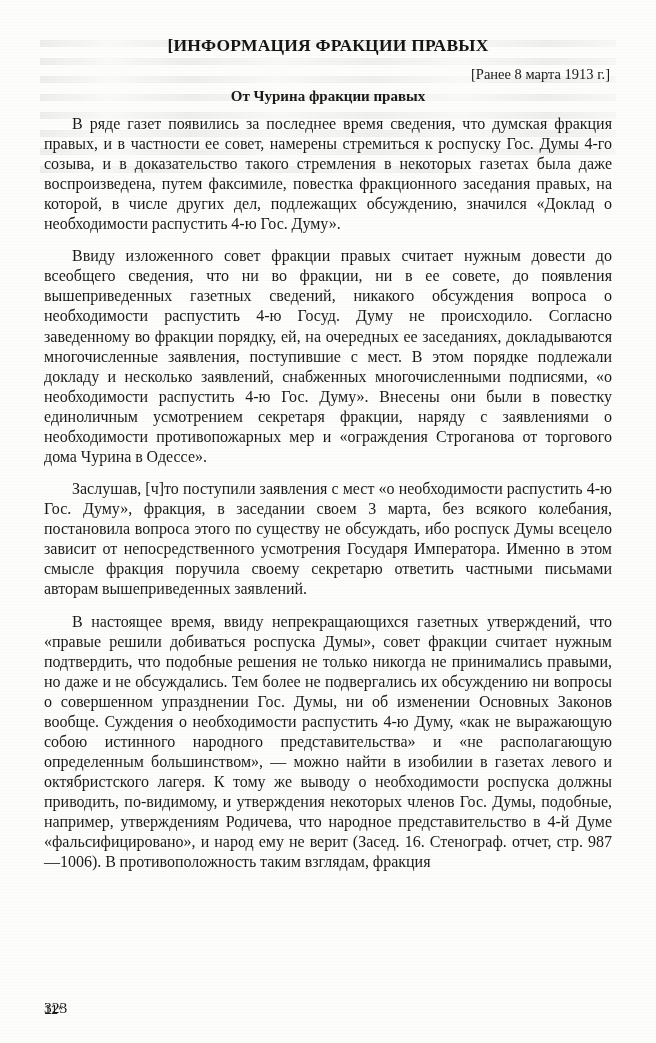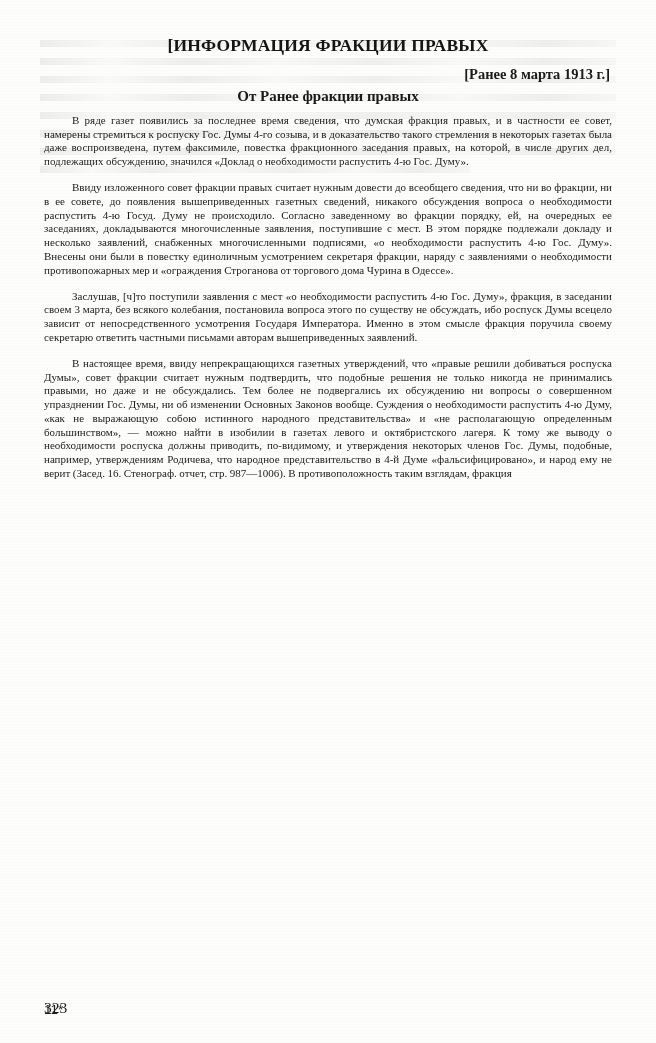--- a/index.html
+++ b/index.html
@@ -45,38 +45,38 @@
   }
   .title-line {
     font-weight: bold;
     font-size: 17.5px;
     letter-spacing: 0.2px;
     line-height: 1.30;
     color: #151515;
   }
   .dateline {
     text-align: right;
-    font-weight: bold;
+    font-weight: normal;
     font-size: 14.5px;
     margin-top: 9px;
     margin-bottom: 2px;
     padding-right: 2px;
   }
   .subheading {
     text-align: center;
     font-weight: bold;
     font-size: 15px;
     margin-top: 5px;
     margin-bottom: 9px;
   }
   .body-text p {
     margin: 0;
     text-align: justify;
     text-indent: 28px;
-    font-size: 11px;
+    font-size: 16px;
     line-height: 1.255;
     hyphens: manual;
     word-spacing: -0.2px;
   }
   .body-text p + p {
     margin-top: 12px;
   }
   .footer {
     position: absolute;
     left: 44px;
@@ -115,21 +115,21 @@
     <div class="bline" style="left:40px;  top:148px; width:576px;"></div>
     <div class="bline" style="left:40px;  top:166px; width:430px;"></div>
   </div>
 
   <div class="title-block">
     <div class="title-line">[ИНФОРМАЦИЯ ФРАКЦИИ ПРАВЫХ</div>
   </div>
 
   <div class="dateline">[Ранее 8 марта 1913 г.]</div>
 
-  <div class="subheading">От Ранее фракции правых</div>
+  <div class="subheading">От Чурина фракции правых</div>
 
   <div class="body-text">
     <p>В ряде газет появились за последнее время сведения, что думская фракция правых, и в частности ее совет, намерены стремиться к роспуску Гос. Думы 4-го созыва, и в доказательство такого стремления в некоторых газетах была даже воспроизведена, путем факсимиле, повестка фракционного заседания правых, на которой, в числе других дел, подлежащих обсуждению, значился «Доклад о необходимости распустить 4-ю Гос. Думу».</p>
     <p>Ввиду изложенного совет фракции правых считает нужным довести до всеобщего сведения, что ни во фракции, ни в ее совете, до появления вышеприведенных газетных сведений, никакого обсуждения вопроса о необходимости распустить 4-ю Госуд. Думу не происходило. Согласно заведенному во фракции порядку, ей, на очередных ее заседаниях, докладываются многочисленные заявления, поступившие с мест. В этом порядке подлежали докладу и несколько заявлений, снабженных многочисленными подписями, «о необходимости распустить 4-ю Гос. Думу». Внесены они были в повестку единоличным усмотрением секретаря фракции, наряду с заявлениями о необходимости противопожарных мер и «ограждения Строганова от торгового дома Чурина в Одессе».</p>
     <p>Заслушав, [ч]то поступили заявления с мест «о необходимости распустить 4-ю Гос. Думу», фракция, в заседании своем 3 марта, без всякого колебания, постановила вопроса этого по существу не обсуждать, ибо роспуск Думы всецело зависит от непосредственного усмотрения Государя Императора. Именно в этом смысле фракция поручила своему секретарю ответить частными письмами авторам вышеприведенных заявлений.</p>
     <p>В настоящее время, ввиду непрекращающихся газетных утверждений, что «правые решили добиваться роспуска Думы», совет фракции считает нужным подтвердить, что подобные решения не только никогда не принимались правыми, но даже и не обсуждались. Тем более не подвергались их обсуждению ни вопросы о совершенном упразднении Гос. Думы, ни об изменении Основных Законов вообще. Суждения о необходимости распустить 4-ю Думу, «как не выражающую собою истинного народного представительства» и «не располагающую определенным большинством», — можно найти в изобилии в газетах левого и октябристского лагеря. К тому же выводу о необходимости роспуска должны приводить, по-видимому, и утверждения некоторых членов Гос. Думы, подобные, например, утверждениям Родичева, что народное представительство в 4-й Думе «фальсифицировано», и народ ему не верит (Засед. 16. Стенограф. отчет, стр. 987—1006). В противоположность таким взглядам, фракция</p>
   </div>
 
   <div class="footer">
     <div class="folio-left">11*</div>

